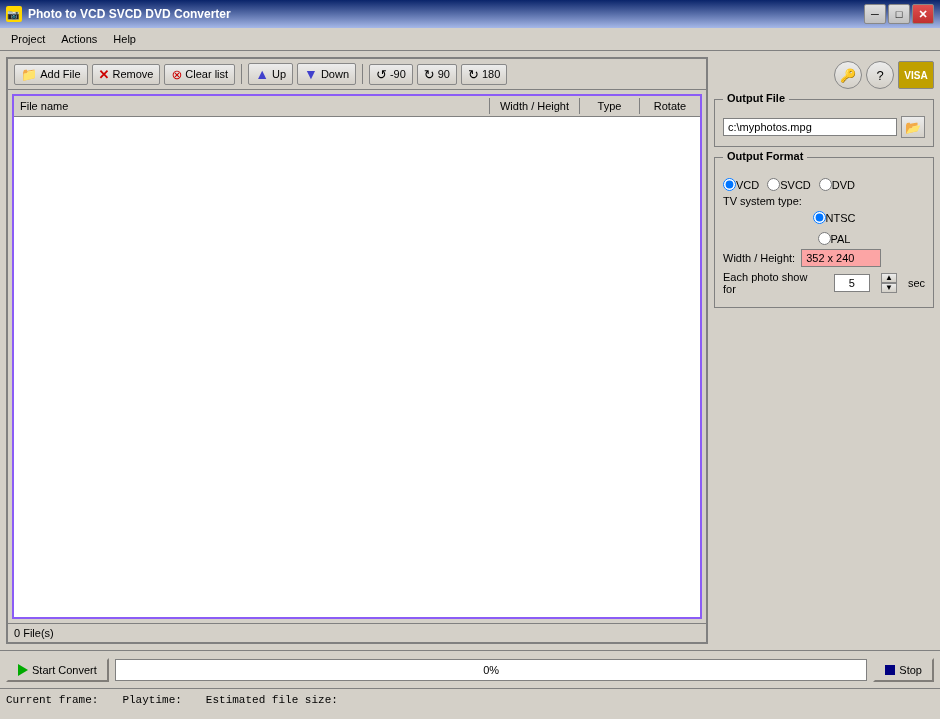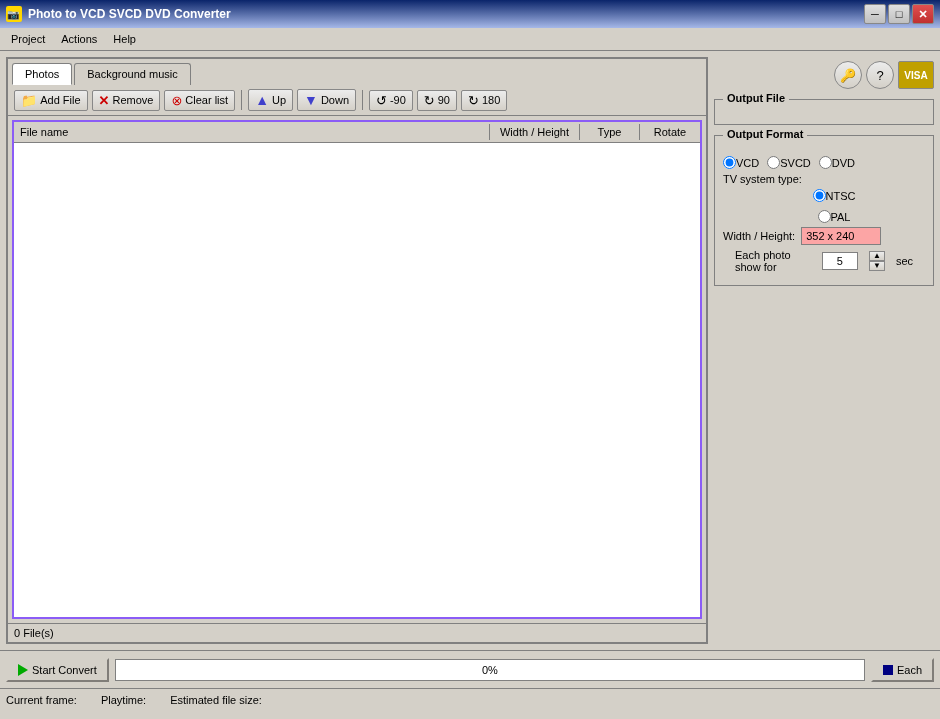--- a/index.html
+++ b/index.html
@@ -253,21 +253,21 @@
       border: 1px solid #808080;
       padding: 2px 4px;
       background: white;
       font-size: 11px;
     }
     
     .photo-show-row {
       display: flex;
       align-items: center;
       gap: 11px;
-      margin: 4px 12px;
+      margin: 4px 0;
     }
     .spinner-input {
       width: 36px;
       border: 1px solid #808080;
       padding: 2px 4px;
       background: white;
       font-size: 11px;
       text-align: center;
     }
     .spinner-btns {
@@ -340,20 +340,21 @@
     }
     
     #status-line {
       display: flex;
       padding: 2px 6px;
       background: #d4d0c8;
       border-top: 1px solid #808080;
       gap: 20px;
       height: 22px;
       align-items: center;
+      font-family: Liberation Mono, monospace;
     }
     .status-item {
       display: flex;
       gap: 4px;
     }
     
     .icon-green-arrow { color: #00a000; font-size: 13px; }
     .icon-blue-up { color: #4040cc; font-size: 14px; }
     .icon-blue-down { color: #4040cc; font-size: 14px; }
     .icon-red-x { color: #cc0000; font-size: 13px; font-weight: bold; }
@@ -386,24 +387,20 @@
 <div id="menu-bar">
   <div class="menu-item">Project</div>
   <div class="menu-item">Actions</div>
   <div class="menu-item">Help</div>
 </div>
 
 <div id="main-container">
 
   <div id="left-panel">
 
-    <div id="tabs">
-      <div class="tab active">Photos</div>
-      <div class="tab">Background music</div>
-    </div>
 
     <div id="toolbar">
       <div class="toolbar-btn">
         <span class="icon-green-arrow">📁</span>
         <span>Add File</span>
       </div>
       <div class="toolbar-btn">
         <span class="icon-red-x">✕</span>
         <span>Remove</span>
       </div>
@@ -456,20 +453,26 @@
 
     <div id="top-icons">
       <div class="icon-btn-round" title="Key">🔑</div>
       <div class="icon-btn-round" title="Help">?</div>
       <div class="icon-btn-round" title="Register" style="border-radius:2px; font-size:10px; background: #c0a000; color:white; font-weight:bold; width:36px;">VISA</div>
     </div>
 
 
     <div class="group-box">
       <span class="group-label">Output File</span>
+      <div id="output-file-row">
+        <input type="text" id="output-file-input" value="c:\myphotos.mpg" style="">
+        <div class="browse-btn">
+          <span>📂</span>
+        </div>
+      </div>
     </div>
 
     <div class="group-box">
       <span class="group-label">Output Format</span>
 
       <div class="radio-row">
         <label class="radio-label">
           <input type="radio" name="format" value="VCD" checked="" style="">
           <span>VCD</span>
         </label>
@@ -519,21 +522,21 @@
   <button id="start-convert-btn">
     <div class="play-triangle"></div>
     <span>Start Convert</span>
   </button>
   <div id="progress-bar-container">
     <div id="progress-fill"></div>
     <span id="progress-text">0%</span>
   </div>
   <button id="stop-btn">
     <div class="stop-square"></div>
-    <span>Each</span>
+    <span>Stop</span>
   </button>
 </div>
 
 <div id="status-line">
   <div class="status-item">
     <span>Current frame:</span>
     <span></span>
   </div>
   <div class="status-item">
     <span>Playtime:</span>

